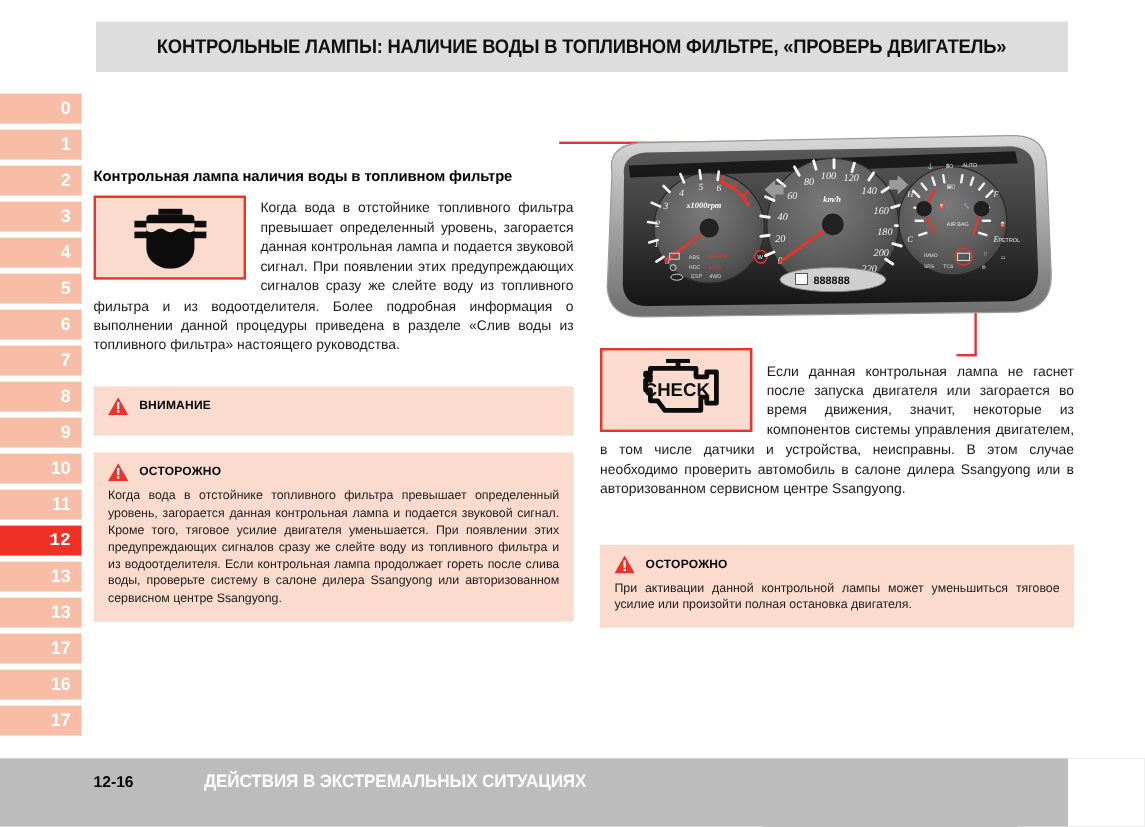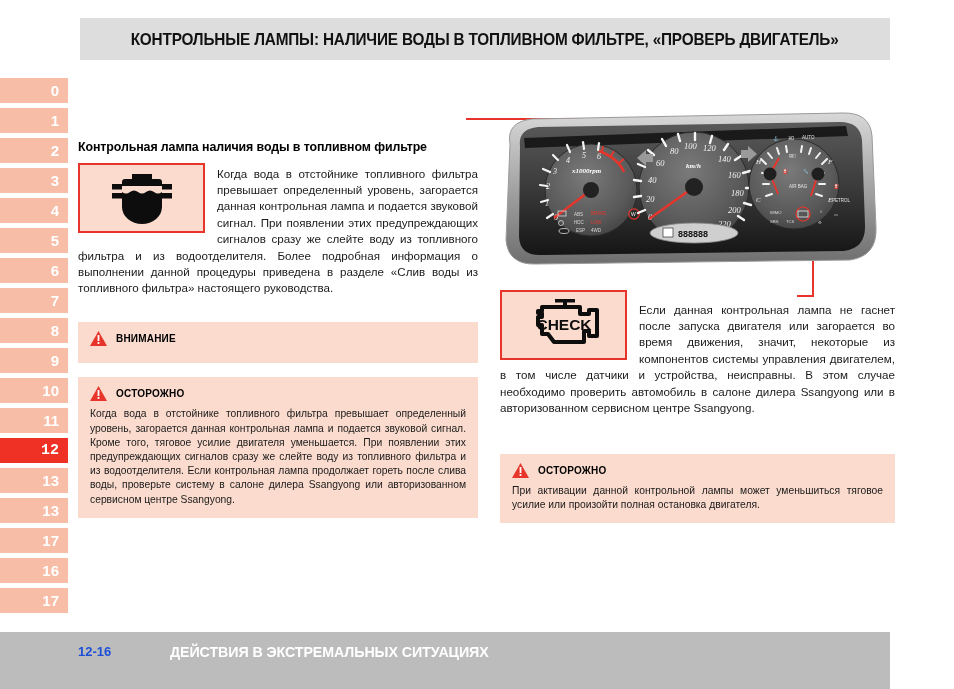--- a/index.html
+++ b/index.html
@@ -85,21 +85,21 @@
   
   .leader { position: absolute; background: #e8352b; }
 
   
   .footer {
     position: absolute; left: 0; bottom: 0; width: 954px; height: 57px;
     background: #bcbcbc;
   }
   .footer-page {
     position: absolute; left: 78px; top: 12px;
-    font-size: 13px; font-weight: bold; color: #1d4ed8;
+    font-size: 13px; font-weight: bold; color: #000000;
   }
   .footer-title {
     position: absolute; left: 170px; top: 11px;
     font-size: 15px; font-weight: bold; color: #ffffff;
     letter-spacing: -0.1px; transform: scaleX(0.95); transform-origin: left center;
   }
   .footer-right {
     position: absolute; right: 0; top: 0; width: 64px; height: 57px; background: #ffffff;
   }
 </style>

